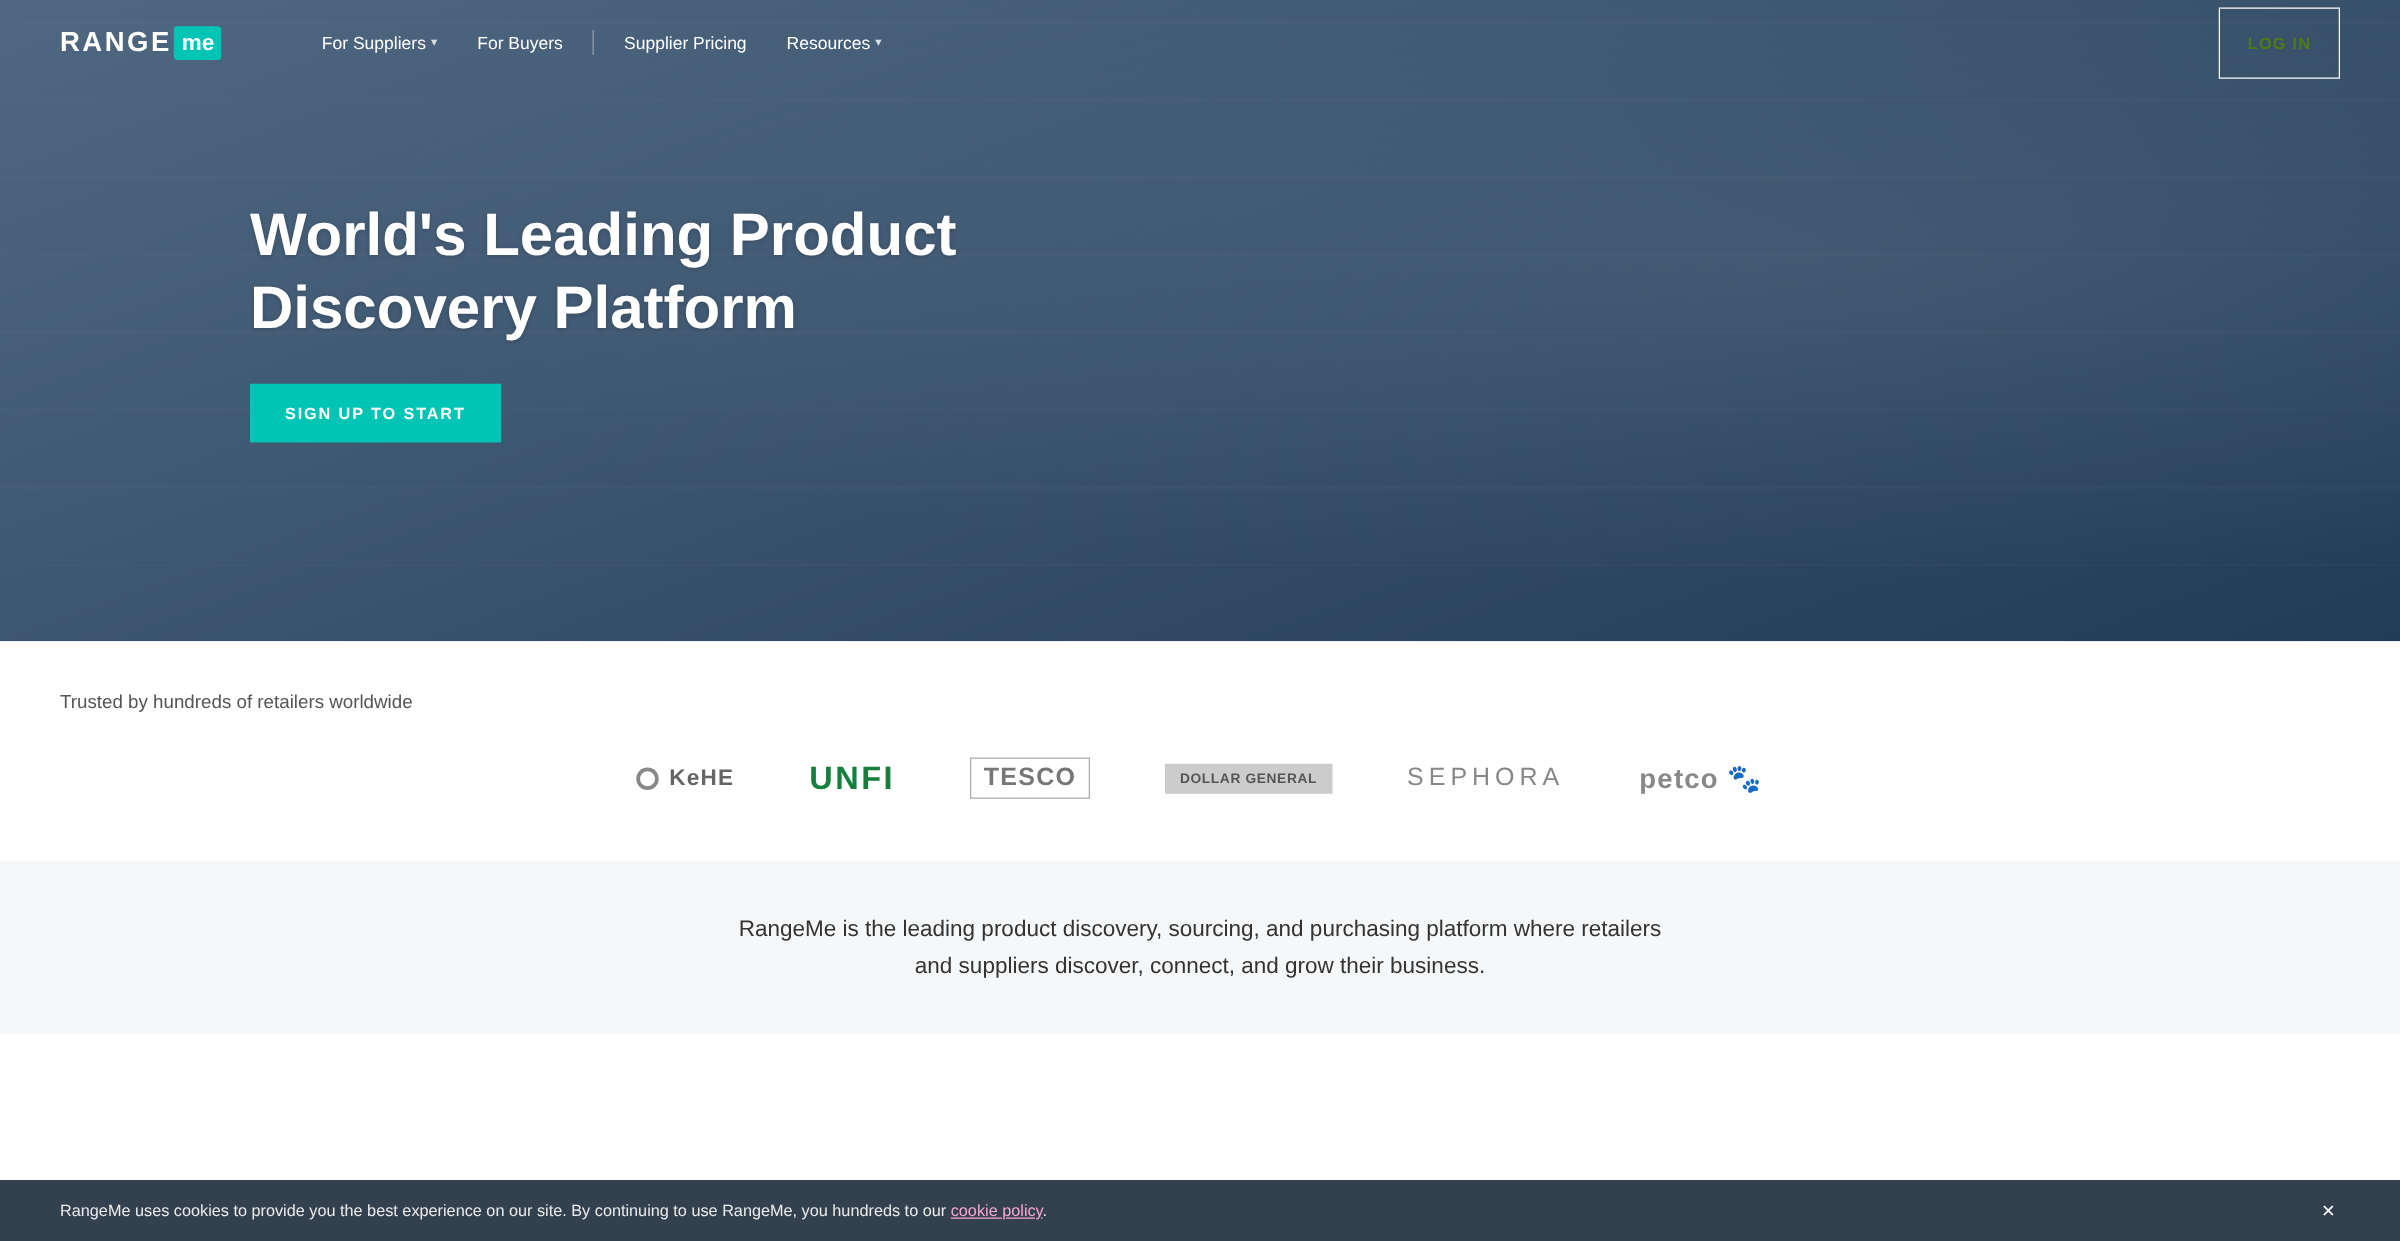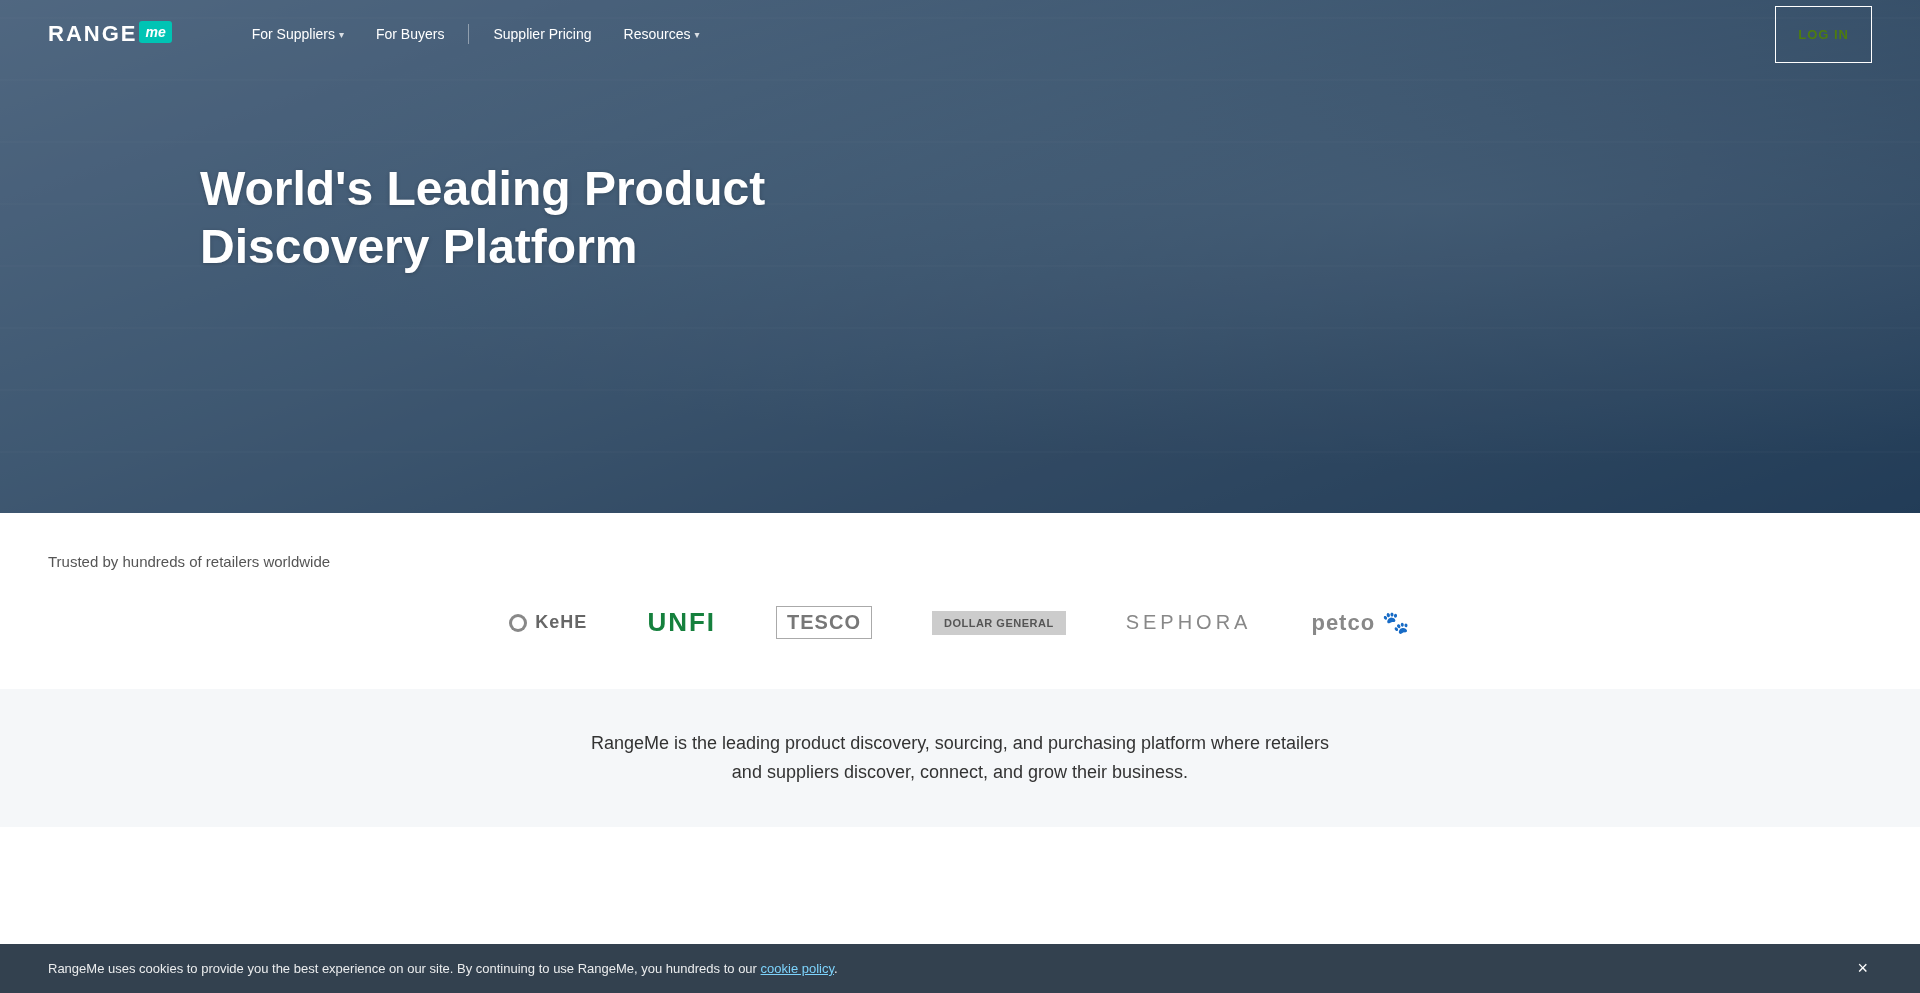--- a/index.html
+++ b/index.html
@@ -26,27 +26,26 @@
     .nav-logo-range {
       font-size: 22px;
       font-weight: 700;
       letter-spacing: 2px;
       color: #fff;
       text-transform: uppercase;
     }
     .nav-logo-me {
       background: #00c4b4;
       color: #fff;
-      font-size: 14px;
+      font-size: 18px;
       font-weight: 700;
       padding: 3px 6px;
       border-radius: 3px;
       margin-left: 2px;
       text-transform: lowercase;
-      font-style: italic;
     }
     .nav-links {
       display: flex;
       align-items: center;
       gap: 0;
       flex: 1;
     }
     .nav-link {
       color: #fff;
       text-decoration: none;
@@ -175,21 +174,21 @@
       display: flex;
       align-items: center;
       justify-content: space-between;
       font-size: 13px;
       z-index: 100;
     }
     .cookie-text {
       color: rgba(255,255,255,0.9);
     }
     .cookie-link {
-      color: #7dd3fc;
+      color: #f9a8d4;
       text-decoration: underline;
       cursor: pointer;
     }
     .cookie-close {
       background: none;
       border: none;
       color: #fff;
       font-size: 18px;
       cursor: pointer;
       padding: 0 4px;
@@ -275,20 +274,21 @@
 </nav>
 
 <div class="hero">
   <div class="hero-scene">
     <div class="bg-gradient"></div>
     <div class="shelf-hint"></div>
     <div class="overlay-dark"></div>
   </div>
   <div class="hero-content">
     <h1 class="hero-title">World's Leading Product Discovery Platform</h1>
+    <button class="hero-cta">SIGN UP TO START</button>
   </div>
 </div>
 
 <section class="retailers-section">
   <p class="retailers-tagline">Trusted by hundreds of retailers worldwide</p>
   <div class="retailers-logos">
     <div class="retailer-logo kehe">
       <span class="kehe-icon"></span>
       <span>KeHE</span>
     </div>

